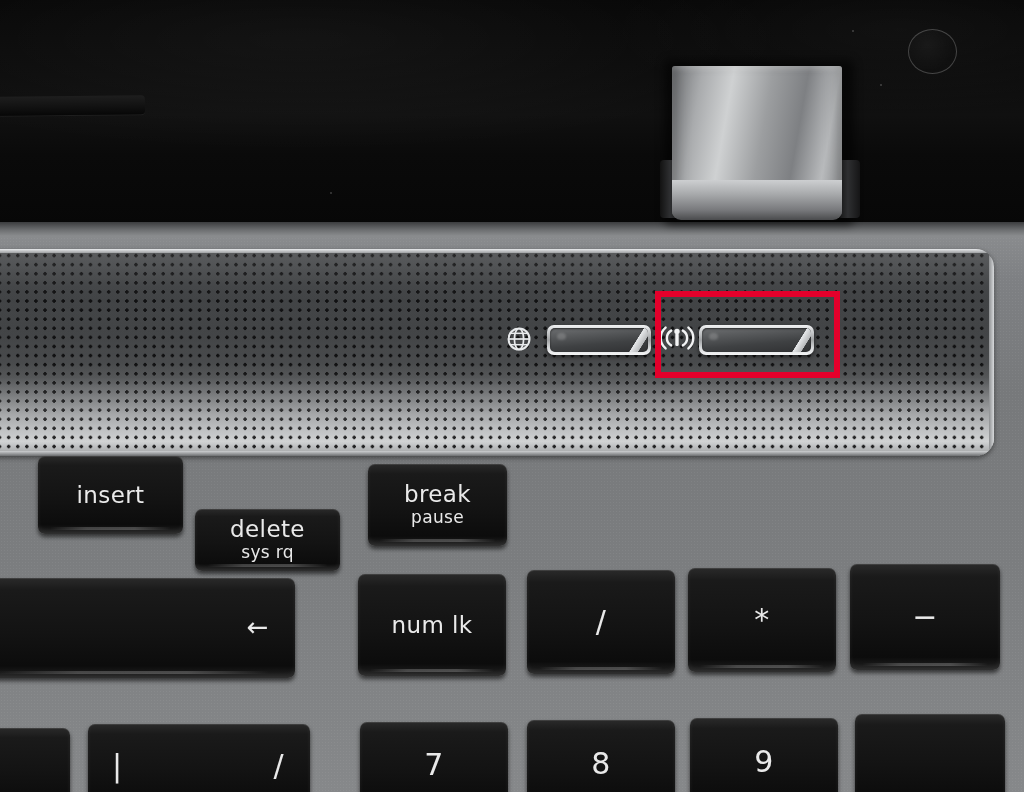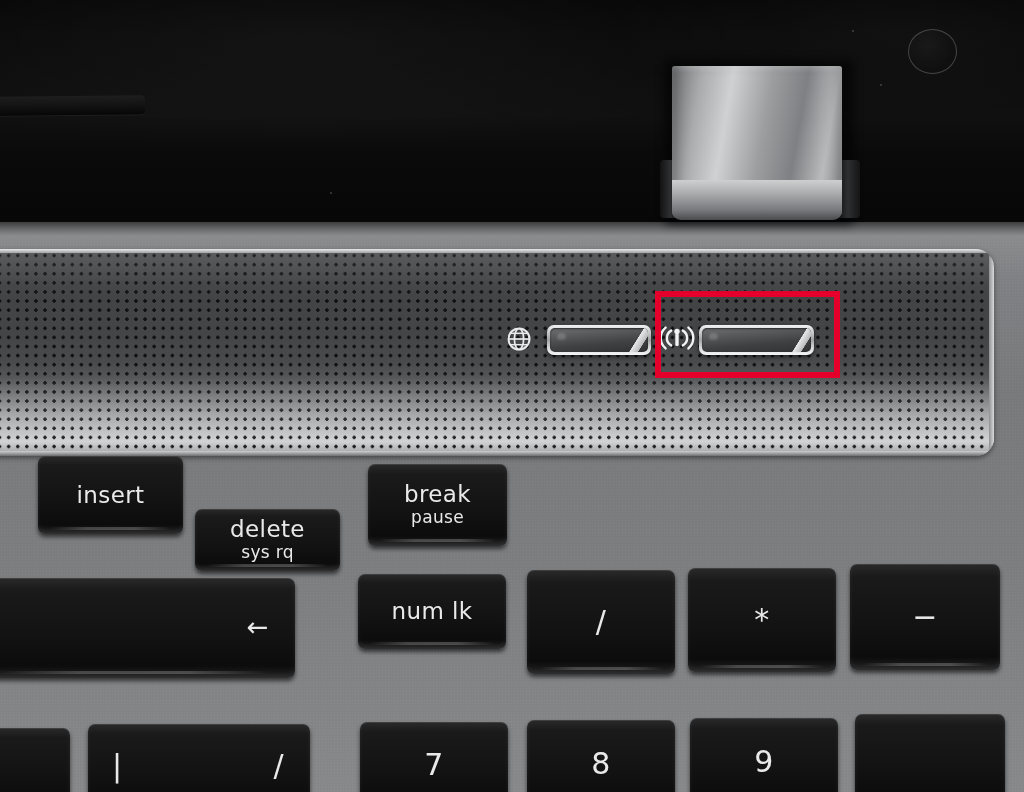--- a/index.html
+++ b/index.html
@@ -251,21 +251,21 @@
         <span class="lbl1">delete</span>
         <span class="lbl2">sys rq</span>
       </div>
       <div class="key" style="left: 368px; top: 8px; width: 139px; height: 82px;">
         <span class="lbl1">break</span>
         <span class="lbl2">pause</span>
       </div>
       <div class="key align-right" style="left: -30px; top: 122px; width: 325px; height: 100px;">
         <span class="lbl1">←</span>
       </div>
-      <div class="key" style="left: 358px; top: 118px; width: 148px; height: 75px;">
+      <div class="key" style="left: 358px; top: 118px; width: 148px; height: 102px;">
         <span class="lbl1">num lk</span>
       </div>
       <div class="key sym" style="left: 527px; top: 114px; width: 148px; height: 104px;">
         <span class="lbl1">/</span>
       </div>
       <div class="key sym" style="left: 688px; top: 112px; width: 148px; height: 104px;">
         <span class="lbl1">*</span>
       </div>
       <div class="key sym" style="left: 850px; top: 108px; width: 150px; height: 106px;">
         <span class="lbl1">−</span>

